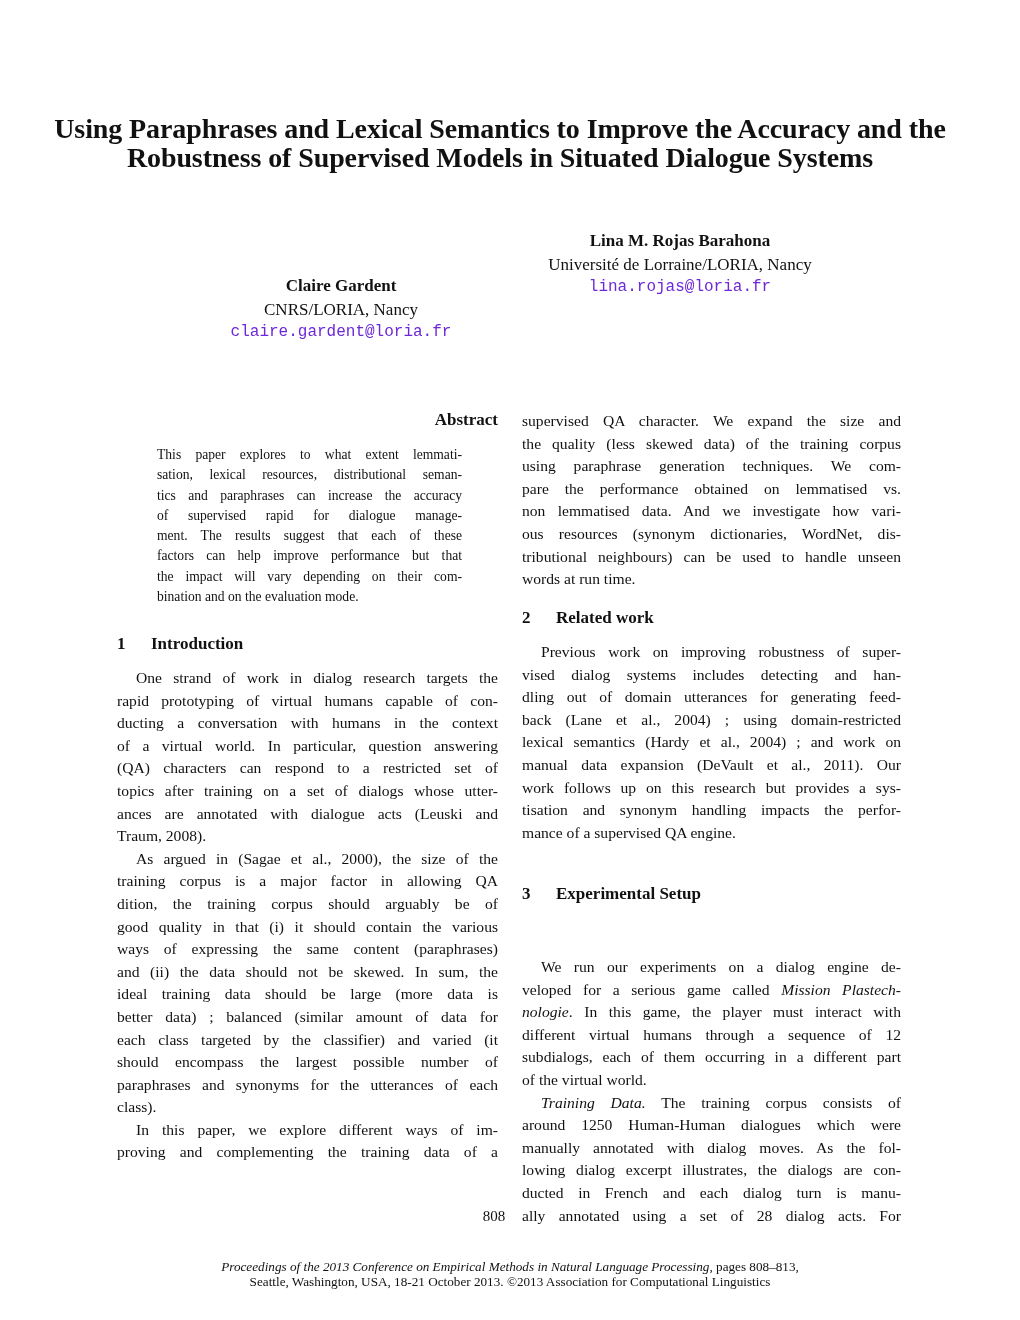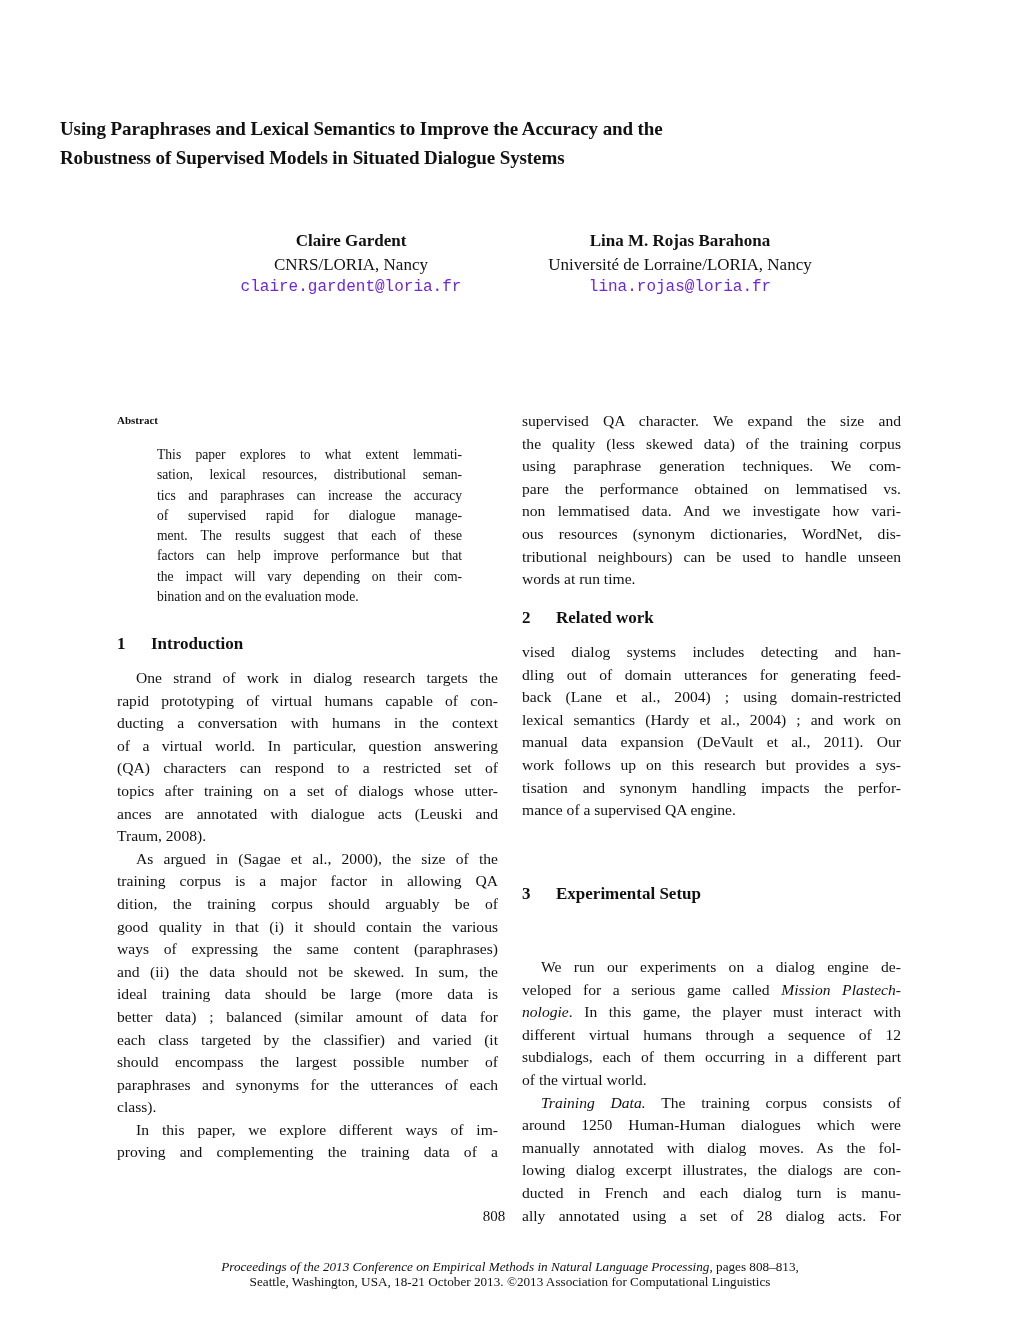--- a/index.html
+++ b/index.html
@@ -1,36 +1,36 @@
 <!DOCTYPE html>
 <html><head>
 <meta charset="utf-8">
 <style>
   html, body { margin: 0; padding: 0; background: #ffffff; }
   body {
     width: 1020px; height: 1320px; position: relative; overflow: hidden;
     font-family: "Liberation Serif", "DejaVu Serif", serif; color: #111;
   }
   .title {
-    position: absolute; left: 60px; width: 900px; top: 114px;
-    text-align: left; font-weight: bold; font-size: 19px; line-height: 29px;
+    position: absolute; left: 50px; width: 900px; top: 114px;
+    text-align: center; font-weight: bold; font-size: 28px; line-height: 29px;
     letter-spacing: -0.1px;
   }
   .title div { white-space: nowrap; }
   .author {
     position: absolute; top: 229px; text-align: center; font-size: 17px; line-height: 23.5px;
   }
   .author .name { font-weight: bold; }
   .author .email { font-family: "Liberation Mono", "DejaVu Sans Mono", monospace; font-size: 16px; color: #6d28d9; }
-  .author.left { left: 191px; width: 320px; }
+  .author.left { left: 181px; width: 320px; margin-top: 45px; }
   .author.right { left: 520px; width: 320px; }
 
   .abstract-heading {
     position: absolute; left: 117px; width: 381px; top: 408px;
-    text-align: left; font-weight: bold; font-size: 11px; line-height: 24px;
+    text-align: right; font-weight: bold; font-size: 17px; line-height: 24px;
   }
   .abstract-text {
     position: absolute; left: 157px; width: 305px; top: 445px;
     font-size: 13.6px; line-height: 20.3px; text-align: justify; hyphens: none;
   }
 
   .section-heading {
     position: absolute; font-weight: bold; font-size: 17px; line-height: 24px; white-space: nowrap;
   }
   .section-heading .num { display: inline-block; width: 34px; }
@@ -122,20 +122,21 @@
   <span class="line">non lemmatised data. And we investigate how vari-</span>
   <span class="line">ous resources (synonym dictionaries, WordNet, dis-</span>
   <span class="line">tributional neighbours) can be used to handle unseen</span>
   <span class="line last">words at run time.</span>
 </div>
 
 <div class="section-heading" style="left:522px; top:606px;">
   <span class="num">2</span><span>Related work</span>
 </div>
 <div class="para" style="left:522px; width:379px; top:641px;">
+  <span class="line indent">Previous work on improving robustness of super-</span>
   <span class="line">vised dialog systems includes detecting and han-</span>
   <span class="line">dling out of domain utterances for generating feed-</span>
   <span class="line">back (Lane et al., 2004) ; using domain-restricted</span>
   <span class="line">lexical semantics (Hardy et al., 2004) ; and work on</span>
   <span class="line">manual data expansion (DeVault et al., 2011). Our</span>
   <span class="line">work follows up on this research but provides a sys-</span>
   <span class="line">tisation and synonym handling impacts the perfor-</span>
   <span class="line last">mance of a supervised QA engine.</span>
 </div>
 

